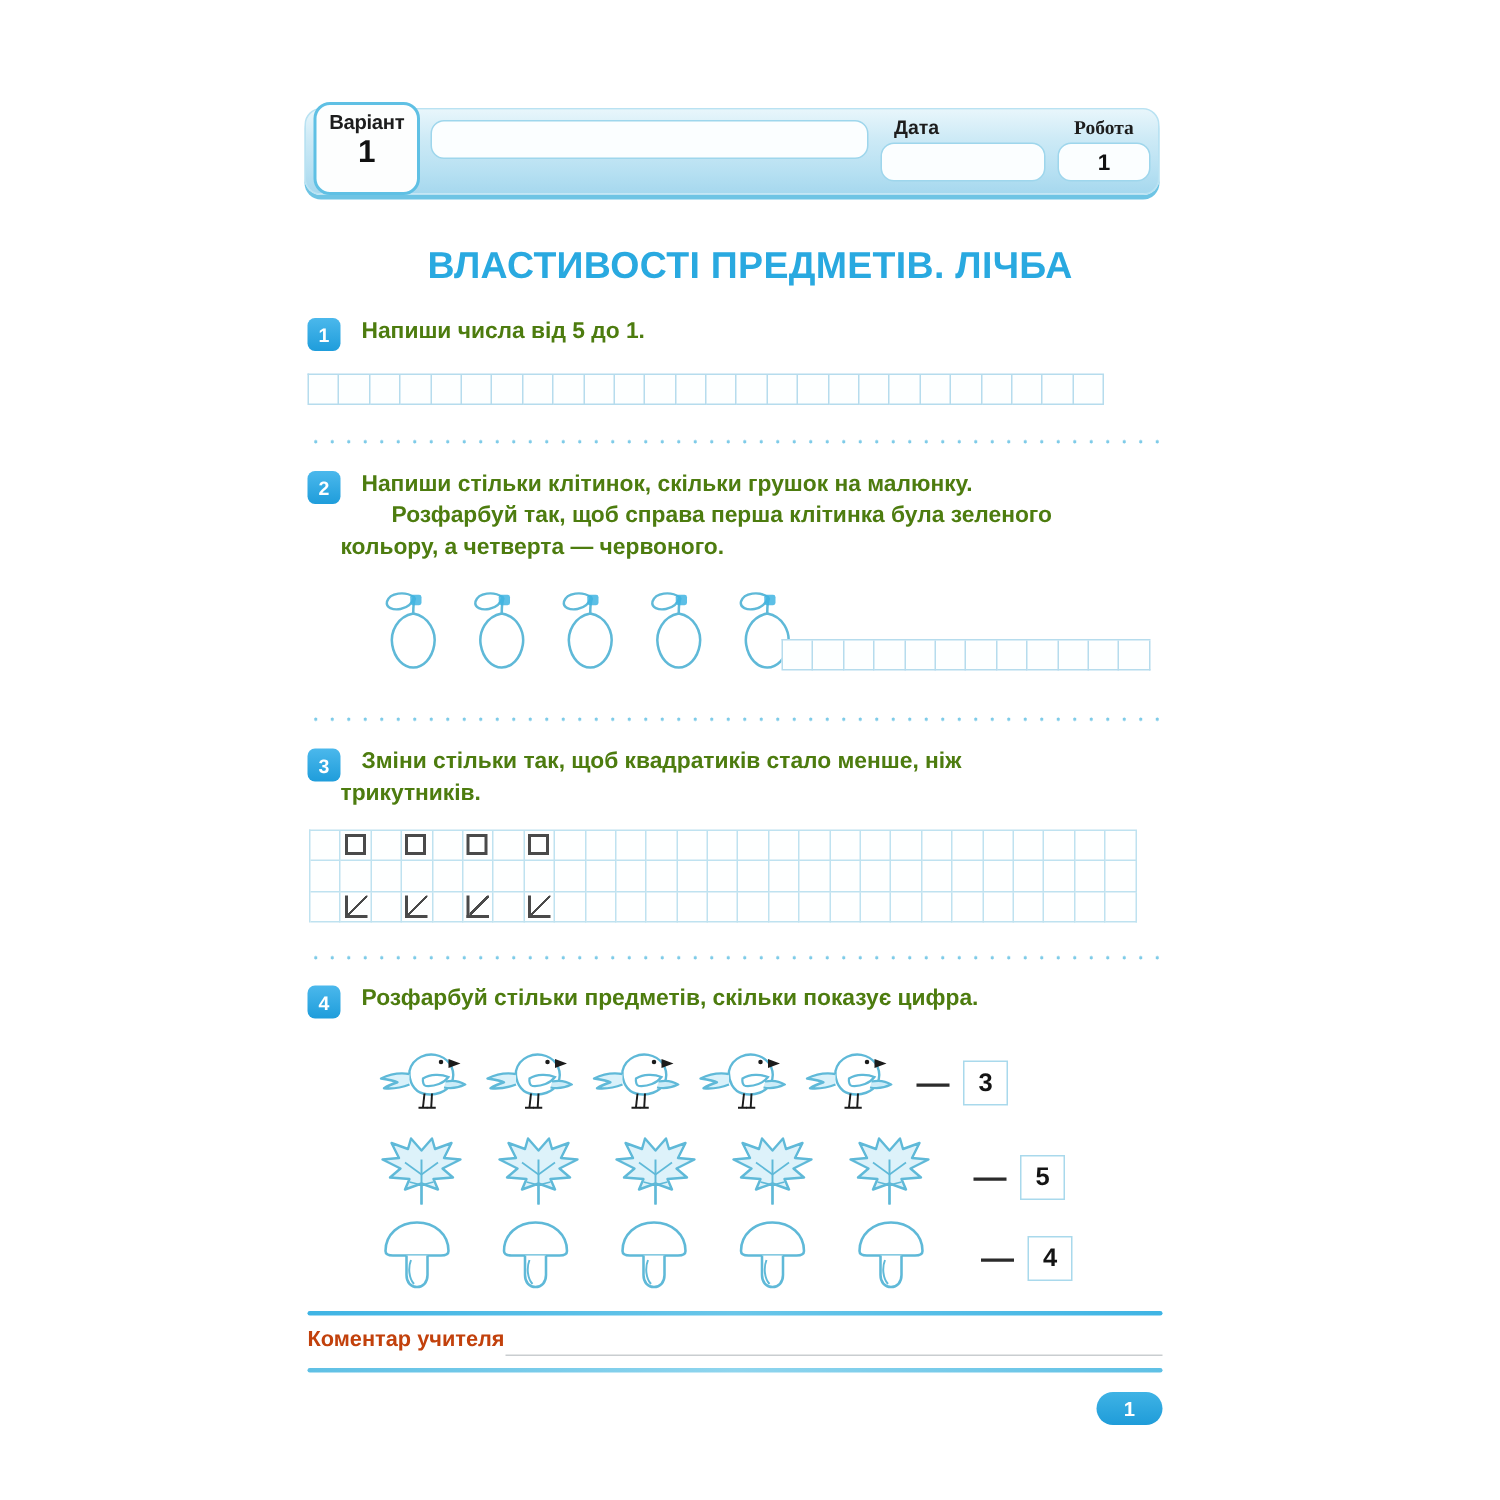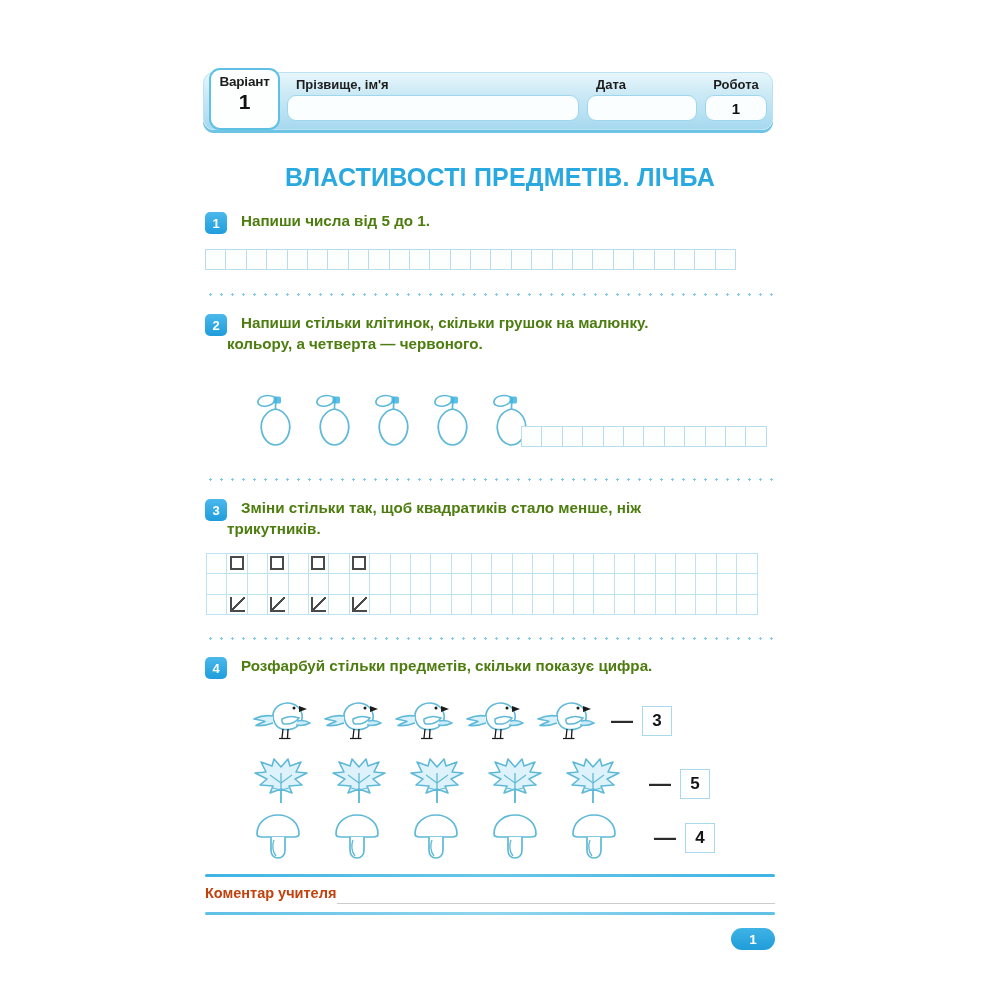--- a/index.html
+++ b/index.html
@@ -99,21 +99,21 @@
     font-weight: bold;
     color: #111;
   }
 
   #grp-name  { left: 84px;  width: 292px; }
   #grp-name .field-input  { width: 292px; }
   #grp-date  { left: 384px; width: 110px; }
   #grp-date .field-input  { width: 110px; }
   #grp-work  { left: 502px; width: 62px;  }
   #grp-work .field-input  { width: 62px; }
-  #grp-work .field-label  { text-align: center; margin-left: 0; }
+  #grp-work .field-label  { text-align: center; margin-left: 0; font-family: Liberation Serif, serif; }
 
   
   .title {
     position: absolute;
     left: 0;
     top: 163px;
     width: 1000px;
     text-align: center;
     font-size: 25px;
     font-weight: bold;
@@ -312,21 +312,20 @@
 
   <div class="header-wrap">
     <div class="header-bar"></div>
 
     <div class="variant-box">
       <span class="variant-label">Варіант</span>
       <span class="variant-value">1</span>
     </div>
 
     <div class="field-group" id="grp-name">
-      <span class="field-label">Прізвище, ім'я</span>
       <div class="field-input"></div>
     </div>
 
     <div class="field-group" id="grp-date">
       <span class="field-label">Дата</span>
       <div class="field-input"></div>
     </div>
 
     <div class="field-group" id="grp-work">
       <span class="field-label">Робота</span>
@@ -371,20 +370,21 @@
       <div class="cell"></div>
     </div>
 
   <div class="sep" style="top:293px;"></div>
 
   <div class="task" style="top:312px;">
     <div class="task-head">
       <div class="badge">2</div>
       <div class="task-text">
         <span style="display:block;">Напиши стільки клітинок, скільки грушок на малюнку.</span>
+        <span class="indent-line">Розфарбуй так, щоб справа перша клітинка була зеленого</span>
         <span class="cont-line">кольору, а четверта — червоного.</span>
       </div>
     </div>
   </div>
 
   <div id="pear-row" style="position:absolute;left:252px;top:393px;display:flex;align-items:flex-end;">
       <div style="margin-right: 13px;"><svg width="46" height="56" viewBox="0 0 46 56" fill="none">
     <path d="M23.5 16 C13 18 8 28 9.5 37 C11 46 17 52 23.5 52 C30 52 36 46 37.5 37 C39 28 34 18 23.5 16 Z" stroke="#5fb9d8" stroke-width="1.7" fill="#ffffff"></path>
     <path d="M23.5 16 C23.5 11 23.8 8 24.6 6" stroke="#5fb9d8" stroke-width="1.7" stroke-linecap="round"></path>
     <path d="M24 5 C18 1 8 2 6 8 C5 12 10 14 15 13 C20 12 23 9 24 5 Z" stroke="#5fb9d8" stroke-width="1.6" fill="#ffffff"></path>

